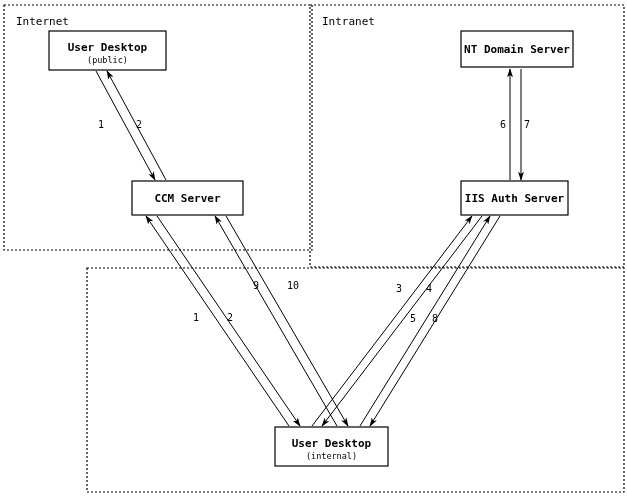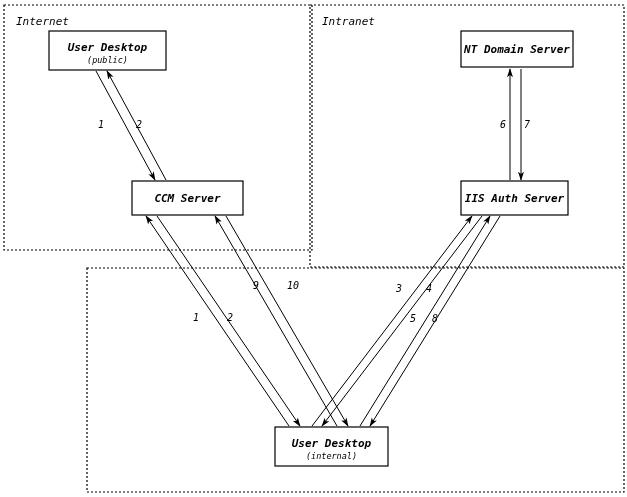--- a/index.html
+++ b/index.html
@@ -1,17 +1,17 @@
 <!DOCTYPE html>
 <html><head>
 <meta charset="utf-8">
 <style>
   html,body{margin:0;padding:0;background:#ffffff;}
   body{width:627px;height:497px;font-family:"DejaVu Sans Mono",monospace;}
-  #stage{position:relative;width:627px;height:497px;background:#fff;overflow:hidden;font-style:italic;}
+  #stage{position:relative;width:627px;height:497px;background:#fff;overflow:hidden;}
   svg#diagram{position:absolute;left:0;top:0;width:627px;height:497px;}
   .zone-label{font-family:"DejaVu Sans Mono",monospace;font-size:11px;fill:#000;}
   .node-title{font-family:"DejaVu Sans Mono",monospace;font-size:11px;font-weight:bold;fill:#000;text-anchor:middle;}
   .node-sub{font-family:"DejaVu Sans Mono",monospace;font-size:8.5px;fill:#000;text-anchor:middle;}
   .edge-label{font-family:"DejaVu Sans Mono",monospace;font-size:10px;fill:#000;text-anchor:middle;}
   .zone-rect{fill:none;stroke:#000;stroke-width:1.2;stroke-dasharray:2 2;}
   .node-rect{fill:#ffffff;stroke:#000;stroke-width:1.2;}
   .flow-line{stroke:#000;stroke-width:1;fill:none;}
 </style>
 </head>

